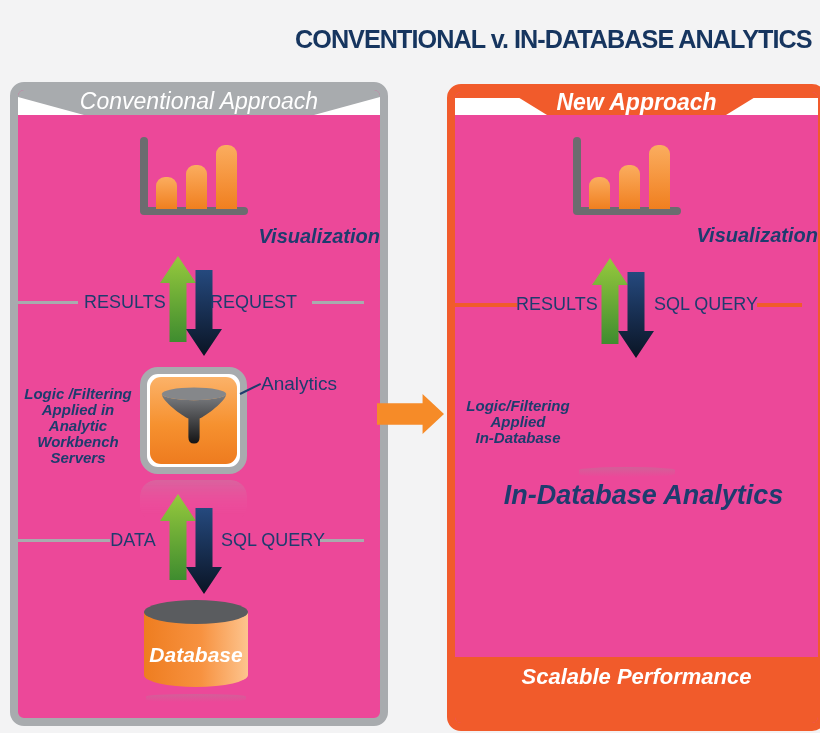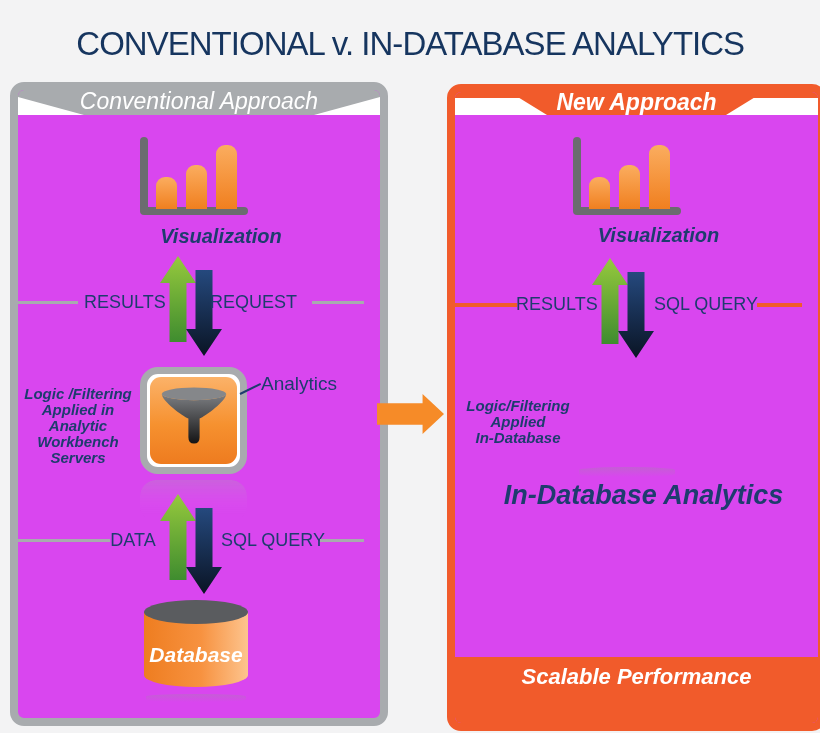--- a/index.html
+++ b/index.html
@@ -5,26 +5,26 @@
   html,body{margin:0;padding:0;}
   body{
     width:820px;height:733px;position:relative;overflow:hidden;
     background:var(--background,#F3F3F4);
     font-family:"Liberation Sans", sans-serif;
     -webkit-font-smoothing:antialiased;
   }
   .abs{position:absolute;}
   
   .page-title{
-    left:0;top:24px;width:820px;text-align:center;
-    color:var(--title_navy,#16355F);font-weight:normal;font-size:34px;letter-spacing:-1px;
+    left:0;top:24px;width:820px;text-align:right;
+    color:var(--title_navy,#16355F);font-weight:bold;font-size:26px;letter-spacing:-1px;
   }
   .page-title span{display:inline-block;transform:scaleX(0.97);transform-origin:center;}
   
-  .panel{border-radius:14px;overflow:hidden;background:#d946ef;}
+  .panel{border-radius:14px;overflow:hidden;background:#ec4899;}
   .panel.left{left:10px;top:82px;width:362px;height:628px;border:8px solid var(--gray,#A8ABAE);}
   .panel.right{left:447px;top:84px;width:363px;height:631px;border:8px solid var(--orange,#F15B2B);}
   .panel-content{position:absolute;left:0;top:0;right:0;bottom:0;}
   
   .hdr{left:0;top:0;width:100%;text-align:center;color:#fff;font-style:italic;}
   .hdr.gray{height:25px;background:var(--gray,#A8ABAE);font-size:23px;line-height:23px;}
   .hdr.orangebg{height:23px;background:var(--orange,#F15B2B);font-weight:bold;font-size:23px;line-height:21px;}
   .wedge{position:absolute;background:#fff;}
   .wedge.l1{left:0;top:7px;width:66px;height:18px;clip-path:polygon(0 0,100% 100%,0 100%);}
   .wedge.r1{right:0;top:7px;width:66px;height:18px;clip-path:polygon(100% 0,100% 100%,0 100%);}
@@ -33,21 +33,21 @@
   
   .chart-icon{width:110px;height:78px;}
   .chart-icon .vaxis{position:absolute;left:0;top:0;width:8px;height:76px;background:var(--dark_gray,#6B6C6F);border-radius:5px;}
   .chart-icon .haxis{position:absolute;left:0;bottom:0;width:108px;height:8px;background:var(--dark_gray,#6B6C6F);border-radius:5px;}
   .chart-icon .bar{position:absolute;bottom:6px;width:21px;border-radius:9px 9px 0 0;
     background:linear-gradient(to bottom,#FBAD5F,#F07F1F);}
   .chart-icon .b1{left:16px;height:32px;}
   .chart-icon .b2{left:46px;height:44px;}
   .chart-icon .b3{left:76px;height:64px;}
   
-  .viz{width:100%;text-align:center;color:var(--navy,#1E3C6E);font-weight:bold;font-style:italic;font-size:20px;padding-left:22px;}
+  .viz{width:100%;text-align:right;color:var(--navy,#1E3C6E);font-weight:bold;font-style:italic;font-size:20px;}
   .flowlbl{color:var(--navy,#1E3C6E);font-size:18px;white-space:nowrap;}
   .hline{height:3px;background:var(--gray,#A8ABAE);}
   .hline.orange{height:4px;background:var(--orange,#F15B2B);}
   .note{color:var(--navy,#1E3C6E);font-weight:bold;font-style:italic;font-size:15px;line-height:16px;text-align:center;}
   
   .funnel-box{width:93px;height:93px;border:7px solid var(--gray,#A8ABAE);border-radius:18px;background:#fff;}
   .funnel-box .inner{position:absolute;left:3px;top:3px;right:3px;bottom:3px;border-radius:11px;
     background:linear-gradient(to bottom,#FBB269,#F6912F 55%,#EE7B1F);}
   .box-reflection{width:107px;height:42px;border-radius:16px;
     background:linear-gradient(to bottom,rgba(168,171,174,0.45),rgba(220,220,222,0.12) 55%,rgba(255,255,255,0));

